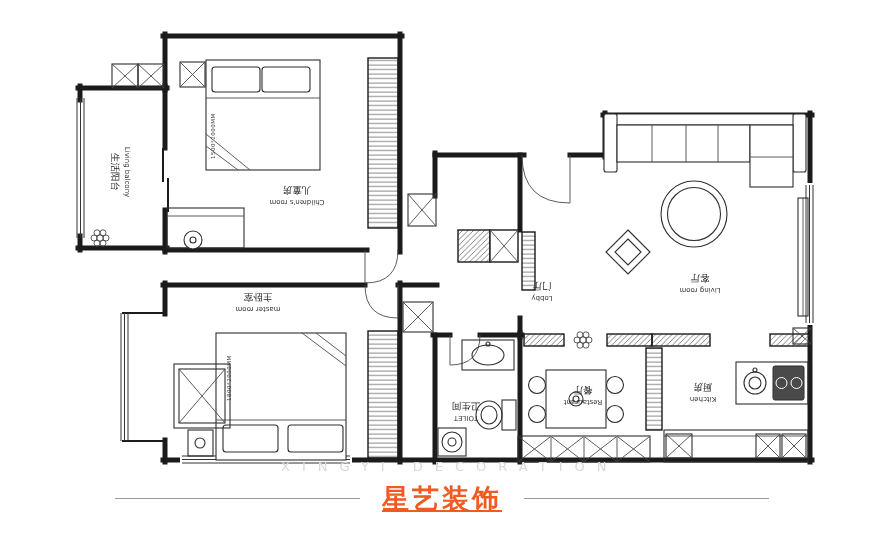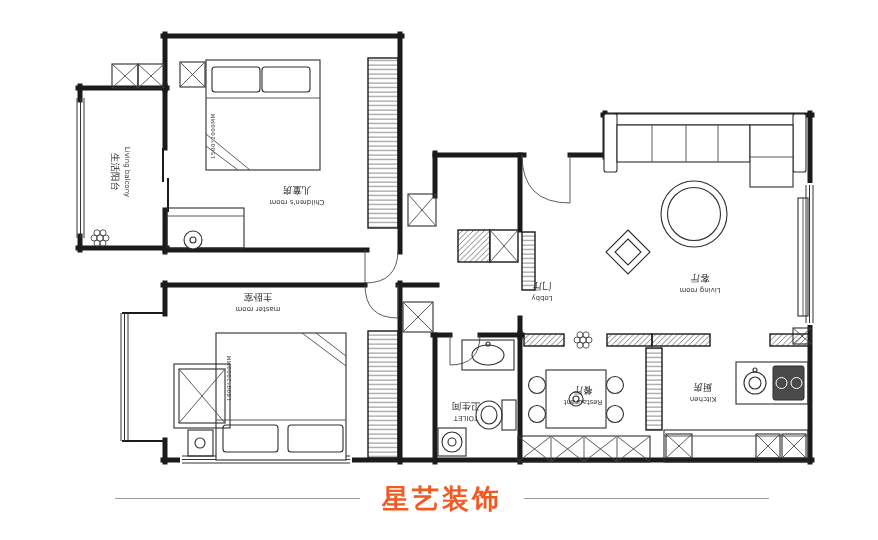--- a/index.html
+++ b/index.html
@@ -328,18 +328,19 @@
   <g transform="translate(703 393) rotate(180)">
     <text class="en" y="-4">Kitchen</text>
     <text class="zh" y="9">厨房</text>
   </g>
   <g transform="translate(466 412) rotate(180)">
     <text class="en" y="-4">TOILET</text>
     <text class="zh" y="9">卫生间</text>
   </g>
 </svg>
 
+<div id="watermark">XINGYI DECORATION</div>
 
 <div class="rule" style="left:115px;width:245px;"></div>
-<div id="logo" style="color: rgb(240, 90, 35);">星艺装饰</div>
+<div id="logo" style="color: rgb(240, 90, 35); text-decoration: underline;">星艺装饰</div>
 <div class="rule" style="left:524px;width:245px;"></div>
 
 </div>
 
 </body></html>

